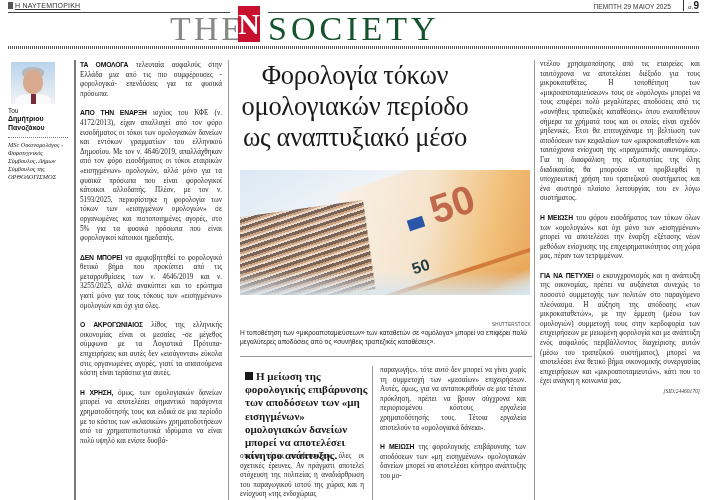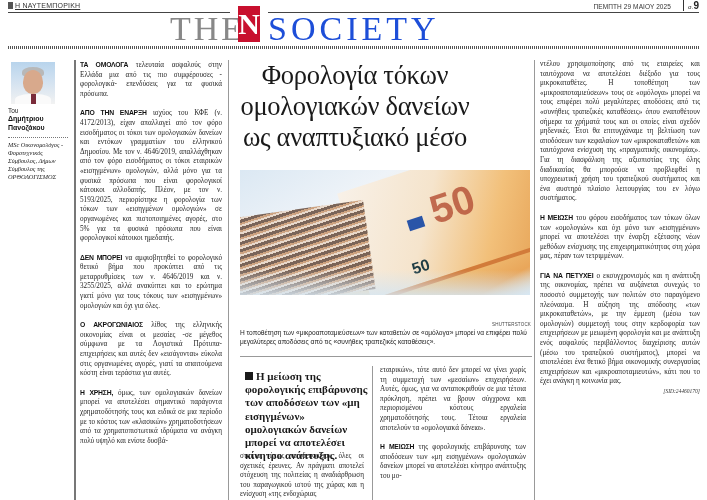--- a/index.html
+++ b/index.html
@@ -12,21 +12,21 @@
   .pub-logo-mark { display: inline-block; width: 5px; height: 7px; background: #555; margin-right: 2px; vertical-align: -1px; }
   .date-line { position: absolute; right: 36px; top: 3px; font-family: "Liberation Sans", sans-serif; font-size: 6.5px; color: #333; letter-spacing: 0.1px; }
   .page-no { position: absolute; right: 8px; top: 0px; font-family: "Liberation Sans", sans-serif; font-size: 10px; font-weight: bold; color: #222; border-left: 1px solid #333; padding-left: 4px; }
   .page-no small { font-size: 6px; font-weight: normal; }
   .top-rule-left { position: absolute; left: 8px; top: 12px; width: 222px; height: 1px; background: #444; }
   .top-rule-right { position: absolute; left: 268px; top: 12px; width: 431px; height: 1px; background: #444; }
 
   .section-title { position: absolute; left: 0; top: 4px; width: 707px; height: 40px; }
   .the-word { position: absolute; left: 170px; top: 6px; font-family: "Liberation Serif", serif; font-size: 34px; color: #888; letter-spacing: 3px; font-weight: normal; }
   .n-box { position: absolute; left: 238px; top: 2px; width: 22px; height: 36px; background: #c8102e; color: #fff; font-family: "Liberation Serif", serif; font-size: 30px; font-weight: bold; text-align: center; line-height: 36px; }
-  .society-word { position: absolute; left: 268px; top: 6px; font-family: "Liberation Serif", serif; font-size: 34px; color: #1d4ed8; letter-spacing: 4px; }
+  .society-word { position: absolute; left: 268px; top: 6px; font-family: "Liberation Serif", serif; font-size: 34px; color: #14532d; letter-spacing: 4px; }
   .dotted-rule { position: absolute; left: 8px; top: 46px; width: 692px; height: 3px; background-image: repeating-linear-gradient(90deg, #555 0 1px, transparent 1px 2px); }
 
   
   .author-col { position: absolute; left: 8px; top: 62px; width: 62px; }
   .author-photo { width: 44px; height: 42px; margin-left: 3px; background: linear-gradient(180deg, #b8d4ec 0%, #cfe0f0 40%, #f2f2f2 100%); position: relative; overflow: hidden; }
   .author-photo .face { position: absolute; left: 12px; top: 8px; width: 20px; height: 24px; border-radius: 50% 50% 45% 45%; background: #d8a98c; }
   .author-photo .hair { position: absolute; left: 11px; top: 5px; width: 22px; height: 10px; border-radius: 50% 50% 30% 30%; background: #b8b8b8; }
   .author-photo .shirt { position: absolute; left: 4px; top: 32px; width: 36px; height: 14px; border-radius: 40% 40% 0 0; background: #fafafa; }
   .author-photo .tie { position: absolute; left: 20px; top: 32px; width: 5px; height: 12px; background: #7a2b3a; }
   .author-prefix { font-family: "Liberation Sans", sans-serif; font-size: 6.5px; margin-top: 3px; color: #222; }
@@ -98,26 +98,26 @@
   <div class="author-bio">MSc Οικονομολόγος - Φοροτεχνικός Σύμβουλος, Δήμων Σύμβουλος της ΟΡΘΟΛΟΓΙΣΜΟΣ</div>
 </div>
 
 <div class="vrule" style="left:74px; top:60px; height:440px;"></div>
 
 <div class="col" style="left:80px; top:60px; width:142px;">
   <p><span class="lead">ΤΑ ΟΜΟΛΟΓΑ</span> <span>τελευταία ασφαλούς στην Ελλάδα μια από τις πιο συμφέρουσες - φορολογικά- επενδύσεις για τα φυσικά πρόσωπα.</span></p>
   <p><span class="lead">ΑΠΟ ΤΗΝ ΕΝΑΡΞΗ</span> <span>ισχύος του ΚΦΕ (ν. 4172/2013), είχαν απαλλαγεί από τον φόρο εισοδήματος οι τόκοι των ομολογιακών δανείων και εντόκων γραμματίων του ελληνικού Δημοσίου. Με τον ν. 4646/2019, απαλλάχθηκαν από τον φόρο εισοδήματος οι τόκοι εταιρικών «εισηγμένων» ομολογιών, αλλά μόνο για τα φυσικά πρόσωπα που είναι φορολογικοί κάτοικοι αλλοδαπής. Πλέον, με τον ν. 5193/2025, περιορίστηκε η φορολογία των τόκων των «εισηγμένων ομολογιών» σε οργανωμένες και πιστοποιημένες αγορές, στο 5% για τα φυσικά πρόσωπα που είναι φορολογικοί κάτοικοι ημεδαπής.</span></p>
   <p><span class="lead">ΔΕΝ ΜΠΟΡΕΙ</span> <span>να αμφισβητηθεί το φορολογικό θετικό βήμα που προκύπτει από τις μεταρρυθμίσεις των ν. 4646/2019 και ν. 3255/2025, αλλά ανακύπτει και το ερώτημα γιατί μόνο για τους τόκους των «εισηγμένων» ομολογιών και όχι για όλες.</span></p>
   <p><span class="lead">Ο ΑΚΡΟΓΩΝΙΑΙΟΣ</span> <span>λίθος της ελληνικής οικονομίας είναι οι μεσαίες -σε μέγεθος σύμφωνα με τα Λογιστικά Πρότυπα- επιχειρήσεις και αυτές δεν «εισάγονται» εύκολα στις οργανωμένες αγορές, γιατί τα απαιτούμενα κόστη είναι τεράστια για αυτές.</span></p>
-  <p><span class="lead">Η ΧΡΗΣΗ,</span> <span>όμως, των ομολογιακών δανείων μπορεί να αποτελέσει σημαντικό παράγοντα χρηματοδότησής τους και ειδικά σε μια περίοδο με το κόστος των «κλασικών» χρηματοδοτήσεων από τα χρηματοπιστωτικά ιδρύματα να ανάγκη πολύ υψηλό και ενίοτε δυσβά-</span></p>
+  <p><span class="lead">Η ΧΡΗΣΗ,</span> <span>όμως, των ομολογιακών δανείων μπορεί να αποτελέσει σημαντικό παράγοντα χρηματοδότησής τους και ειδικά σε μια περίοδο με το κόστος των «κλασικών» χρηματοδοτήσεων από τα χρηματοπιστωτικά ιδρύματα να είναι πολύ υψηλό και ενίοτε δυσβά-</span></p>
 </div>
 
 <div class="vrule thin" style="left:228px; top:60px; height:440px;"></div>
 
-<h1 class="headline">Φορολογία τόκων ομολογιακών δανείων ως αναπτυξιακό μέσο</h1>
+<h1 class="headline">Φορολογία τόκων ομολογιακών περίοδο ως αναπτυξιακό μέσο</h1>
 
 <div class="photo">
   <div class="note"></div>
   <div class="fan"></div>
   <div class="fifty-big">50</div>
   <div class="eu-flag"></div>
   <div class="fifty-small">50</div>
   <div class="shadow"></div>
 </div>
 <div class="credit">SHUTTERSTOCK</div>
@@ -127,21 +127,21 @@
 
 <div class="pull-quote"><span class="square"></span><span>Η μείωση της φορολογικής επιβάρυνσης των αποδόσεων των «μη εισηγμένων» ομολογιακών δανείων μπορεί να αποτελέσει κίνητρο ανάπτυξης.</span></div>
 
 <div class="col" style="left:240px; top:452px; width:124px;">
   <p><span>στακτο, όπως αποδεικνύουν όλες οι σχετικές έρευνες. Αν πράγματι αποτελεί στόχευση της πολιτείας η αναδιάρθρωση του παραγωγικού ιστού της χώρας και η ενίσχυση «της ενδοχώριας</span></p>
 </div>
 
 <div class="vrule thin" style="left:372px; top:366px; height:134px;"></div>
 
 <div class="col" style="left:380px; top:366px; width:146px;">
-  <p><span>εταιρικών», τότε αυτό δεν μπορεί να γίνει χωρίς τη συμμετοχή των «μεσαίων» επιχειρήσεων. Αυτές, όμως, για να ανταποκριθούν σε μια τέτοια πρόκληση, πρέπει να βρουν σύγχρονα και περιορισμένου κόστους εργαλεία χρηματοδότησής τους. Τέτοια εργαλεία αποτελούν τα «ομολογιακά δάνεια».</span></p>
+  <p><span>παραγωγής», τότε αυτό δεν μπορεί να γίνει χωρίς τη συμμετοχή των «μεσαίων» επιχειρήσεων. Αυτές, όμως, για να ανταποκριθούν σε μια τέτοια πρόκληση, πρέπει να βρουν σύγχρονα και περιορισμένου κόστους εργαλεία χρηματοδότησής τους. Τέτοια εργαλεία αποτελούν τα «ομολογιακά δάνεια».</span></p>
   <p><span class="lead">Η ΜΕΙΩΣΗ</span> <span>της φορολογικής επιβάρυνσης των αποδόσεων των «μη εισηγμένων» ομολογιακών δανείων μπορεί να αποτελέσει κίνητρο ανάπτυξης του μο-</span></p>
 </div>
 
 <div class="vrule thin" style="left:534px; top:60px; height:440px;"></div>
 
 <div class="col" style="left:540px; top:60px; width:160px;">
   <p><span>ντέλου χρησιμοποίησης από τις εταιρείες και ταυτόχρονα να αποτελέσει διέξοδο για τους μικροκαταθέτες. Η τοποθέτηση των «μικροαποταμιεύσεων» τους σε «ομόλογα» μπορεί να τους επιφέρει πολύ μεγαλύτερες αποδόσεις από τις «συνήθεις τραπεζικές καταθέσεις» όπου εναποθέτουν σήμερα τα χρήματά τους και οι οποίες είναι σχεδόν μηδενικές. Έτσι θα επιτυγχάναμε τη βελτίωση των αποδόσεων των κεφαλαίων των «μικροκαταθετών» και ταυτόχρονα ενίσχυση της «πραγματικής οικονομίας». Για τη διασφάλιση της αξιοπιστίας της όλης διαδικασίας θα μπορούσε να προβλεφθεί η υποχρεωτική χρήση του τραπεζικού συστήματος και ένα αυστηρό πλαίσιο λειτουργίας του εν λόγω συστήματος.</span></p>
   <p><span class="lead">Η ΜΕΙΩΣΗ</span> <span>του φόρου εισοδήματος των τόκων όλων των «ομολογιών» και όχι μόνο των «εισηγμένων» μπορεί να αποτελέσει την έναρξη εξέτασης νέων μεθόδων ενίσχυσης της επιχειρηματικότητας στη χώρα μας, πέραν των τετριμμένων.</span></p>
   <p><span class="lead">ΓΙΑ ΝΑ ΠΕΤΥΧΕΙ</span> <span>ο εκσυγχρονισμός και η ανάπτυξη της οικονομίας, πρέπει να αυξάνεται συνεχώς το ποσοστό συμμετοχής των πολιτών στο παραγόμενο πλεόνασμα. Η αύξηση της απόδοσης «των μικροκαταθετών», με την έμμεση (μέσω των ομολογιών) συμμετοχή τους στην κερδοφορία των επιχειρήσεων με μειωμένη φορολογία και με ανάπτυξη ενός ασφαλούς περιβάλλοντος διαχείρισης αυτών (μέσω του τραπεζικού συστήματος), μπορεί να αποτελέσει ένα θετικό βήμα οικονομικής συνεργασίας επιχειρήσεων και «μικροαποταμιευτών», κάτι που το έχει ανάγκη η κοινωνία μας.</span><br><span class="end-mark">[SID:24460170]</span></p>
 </div>

